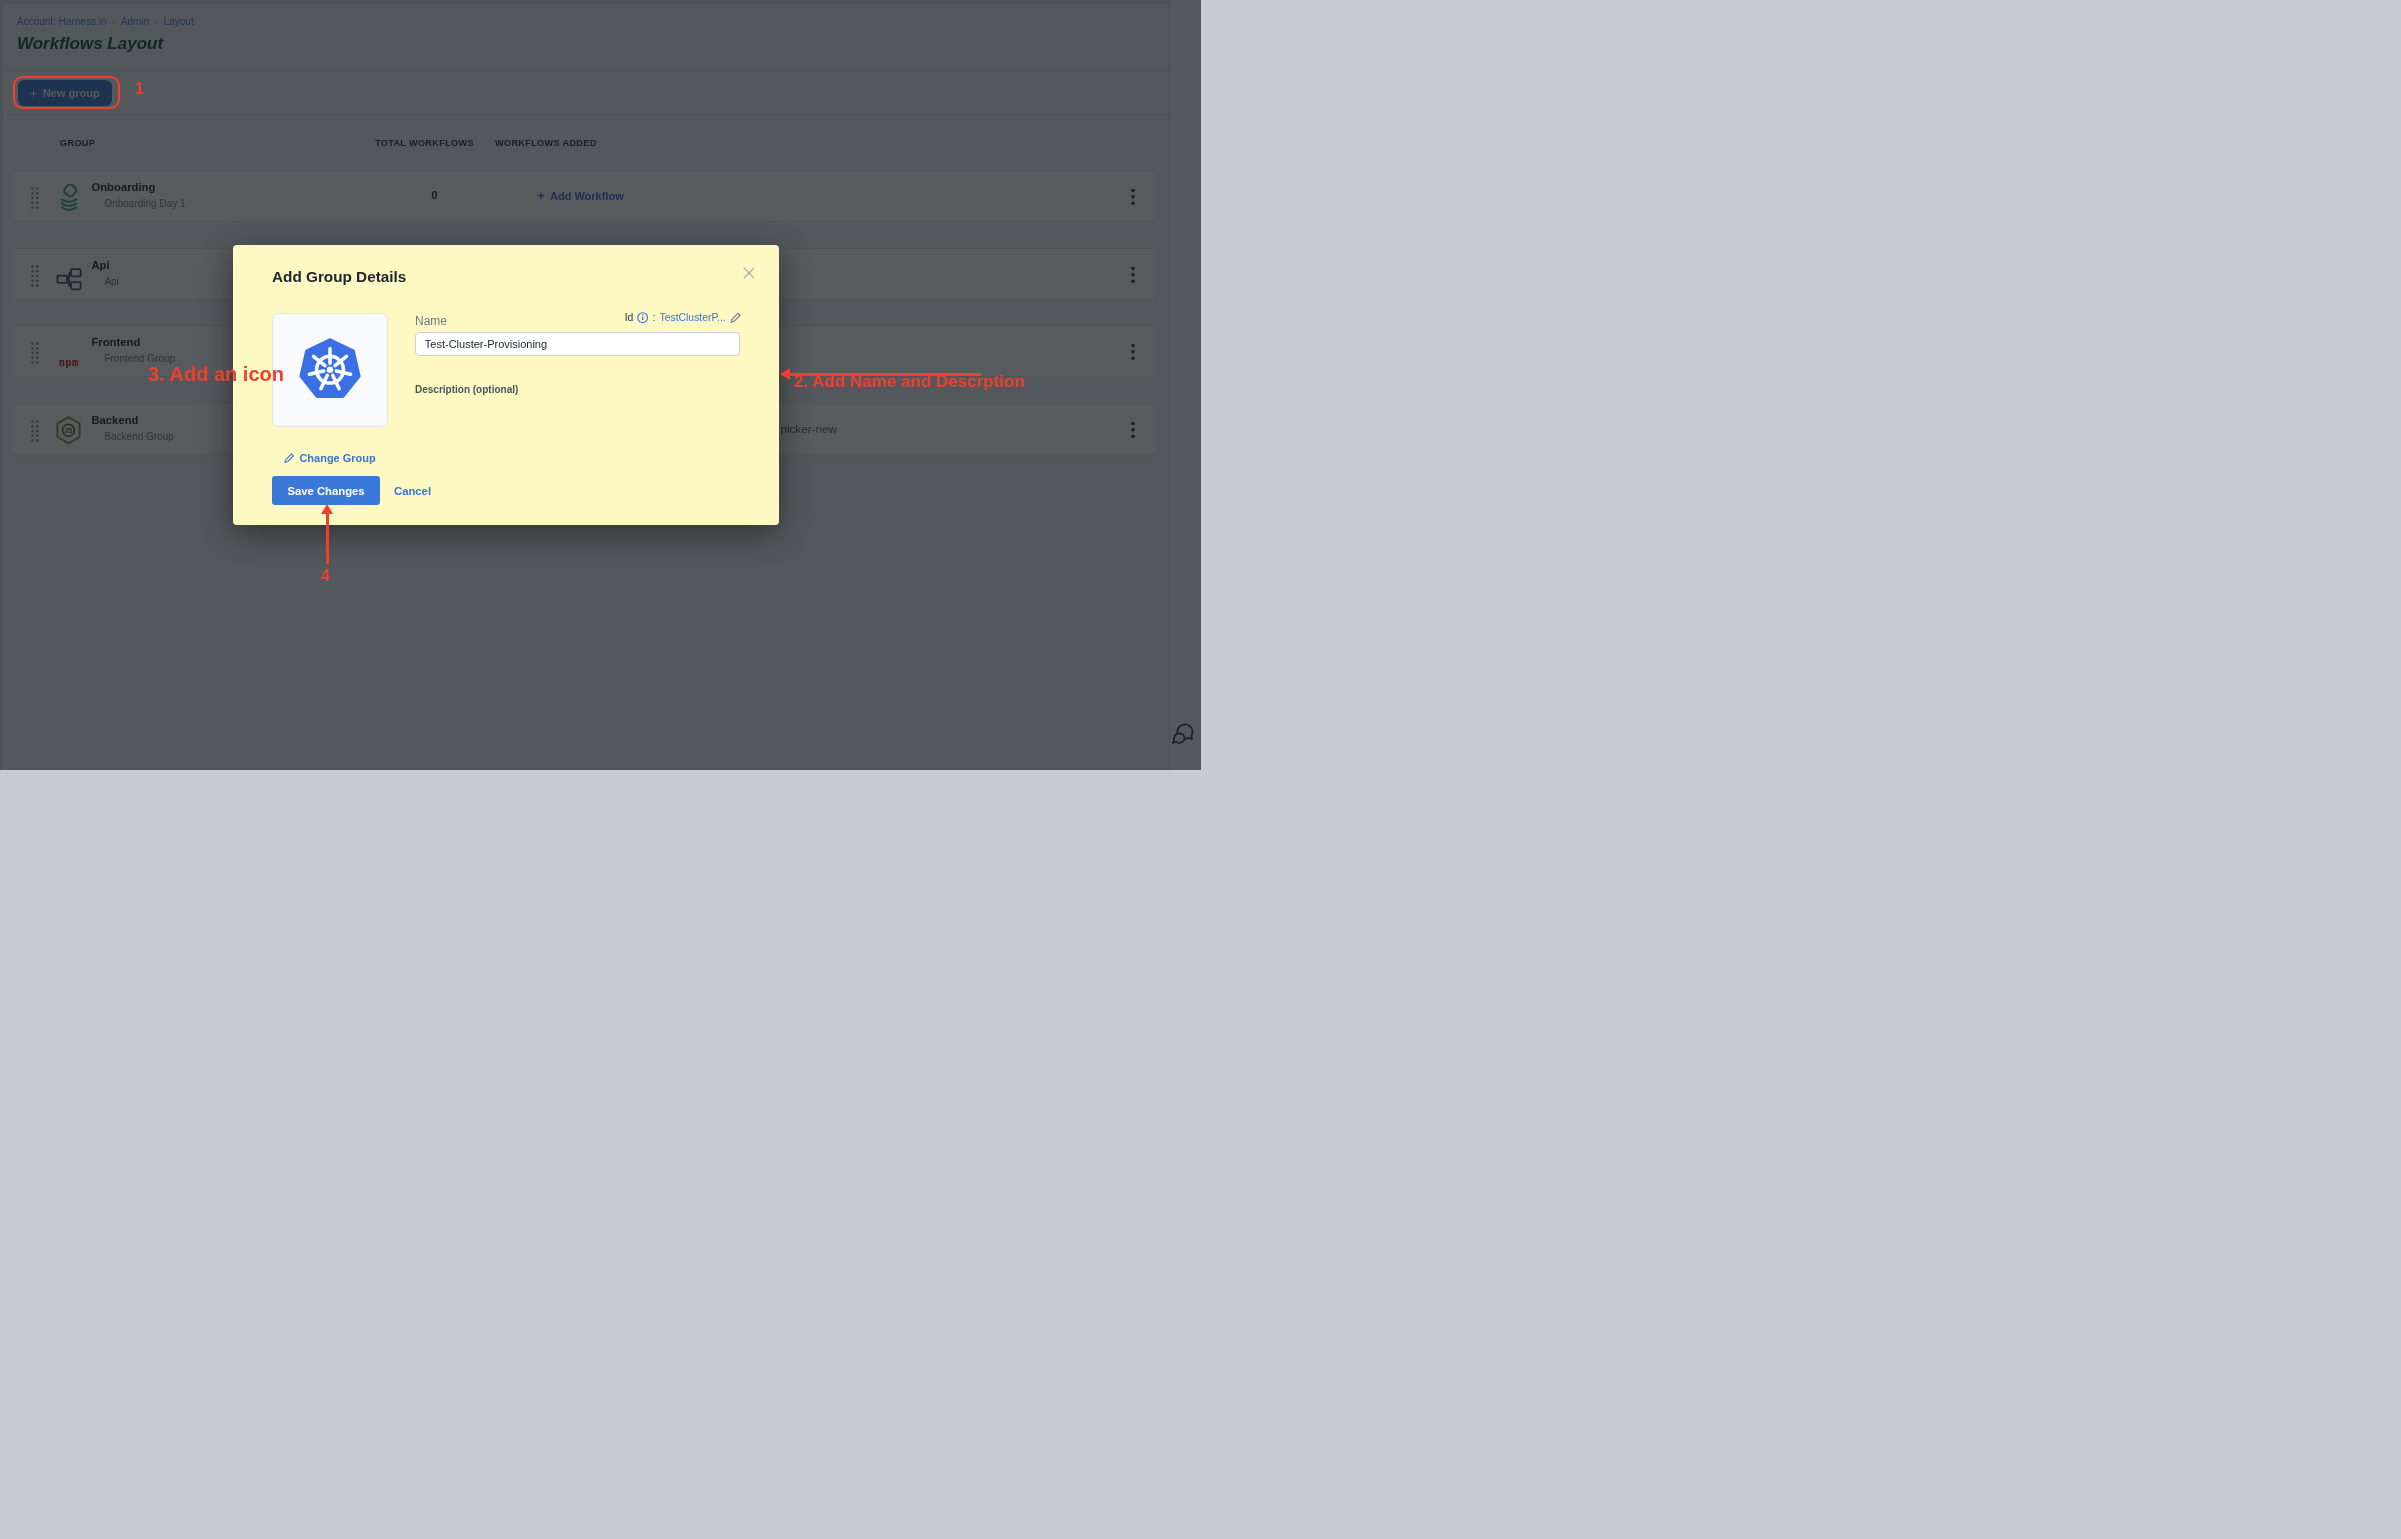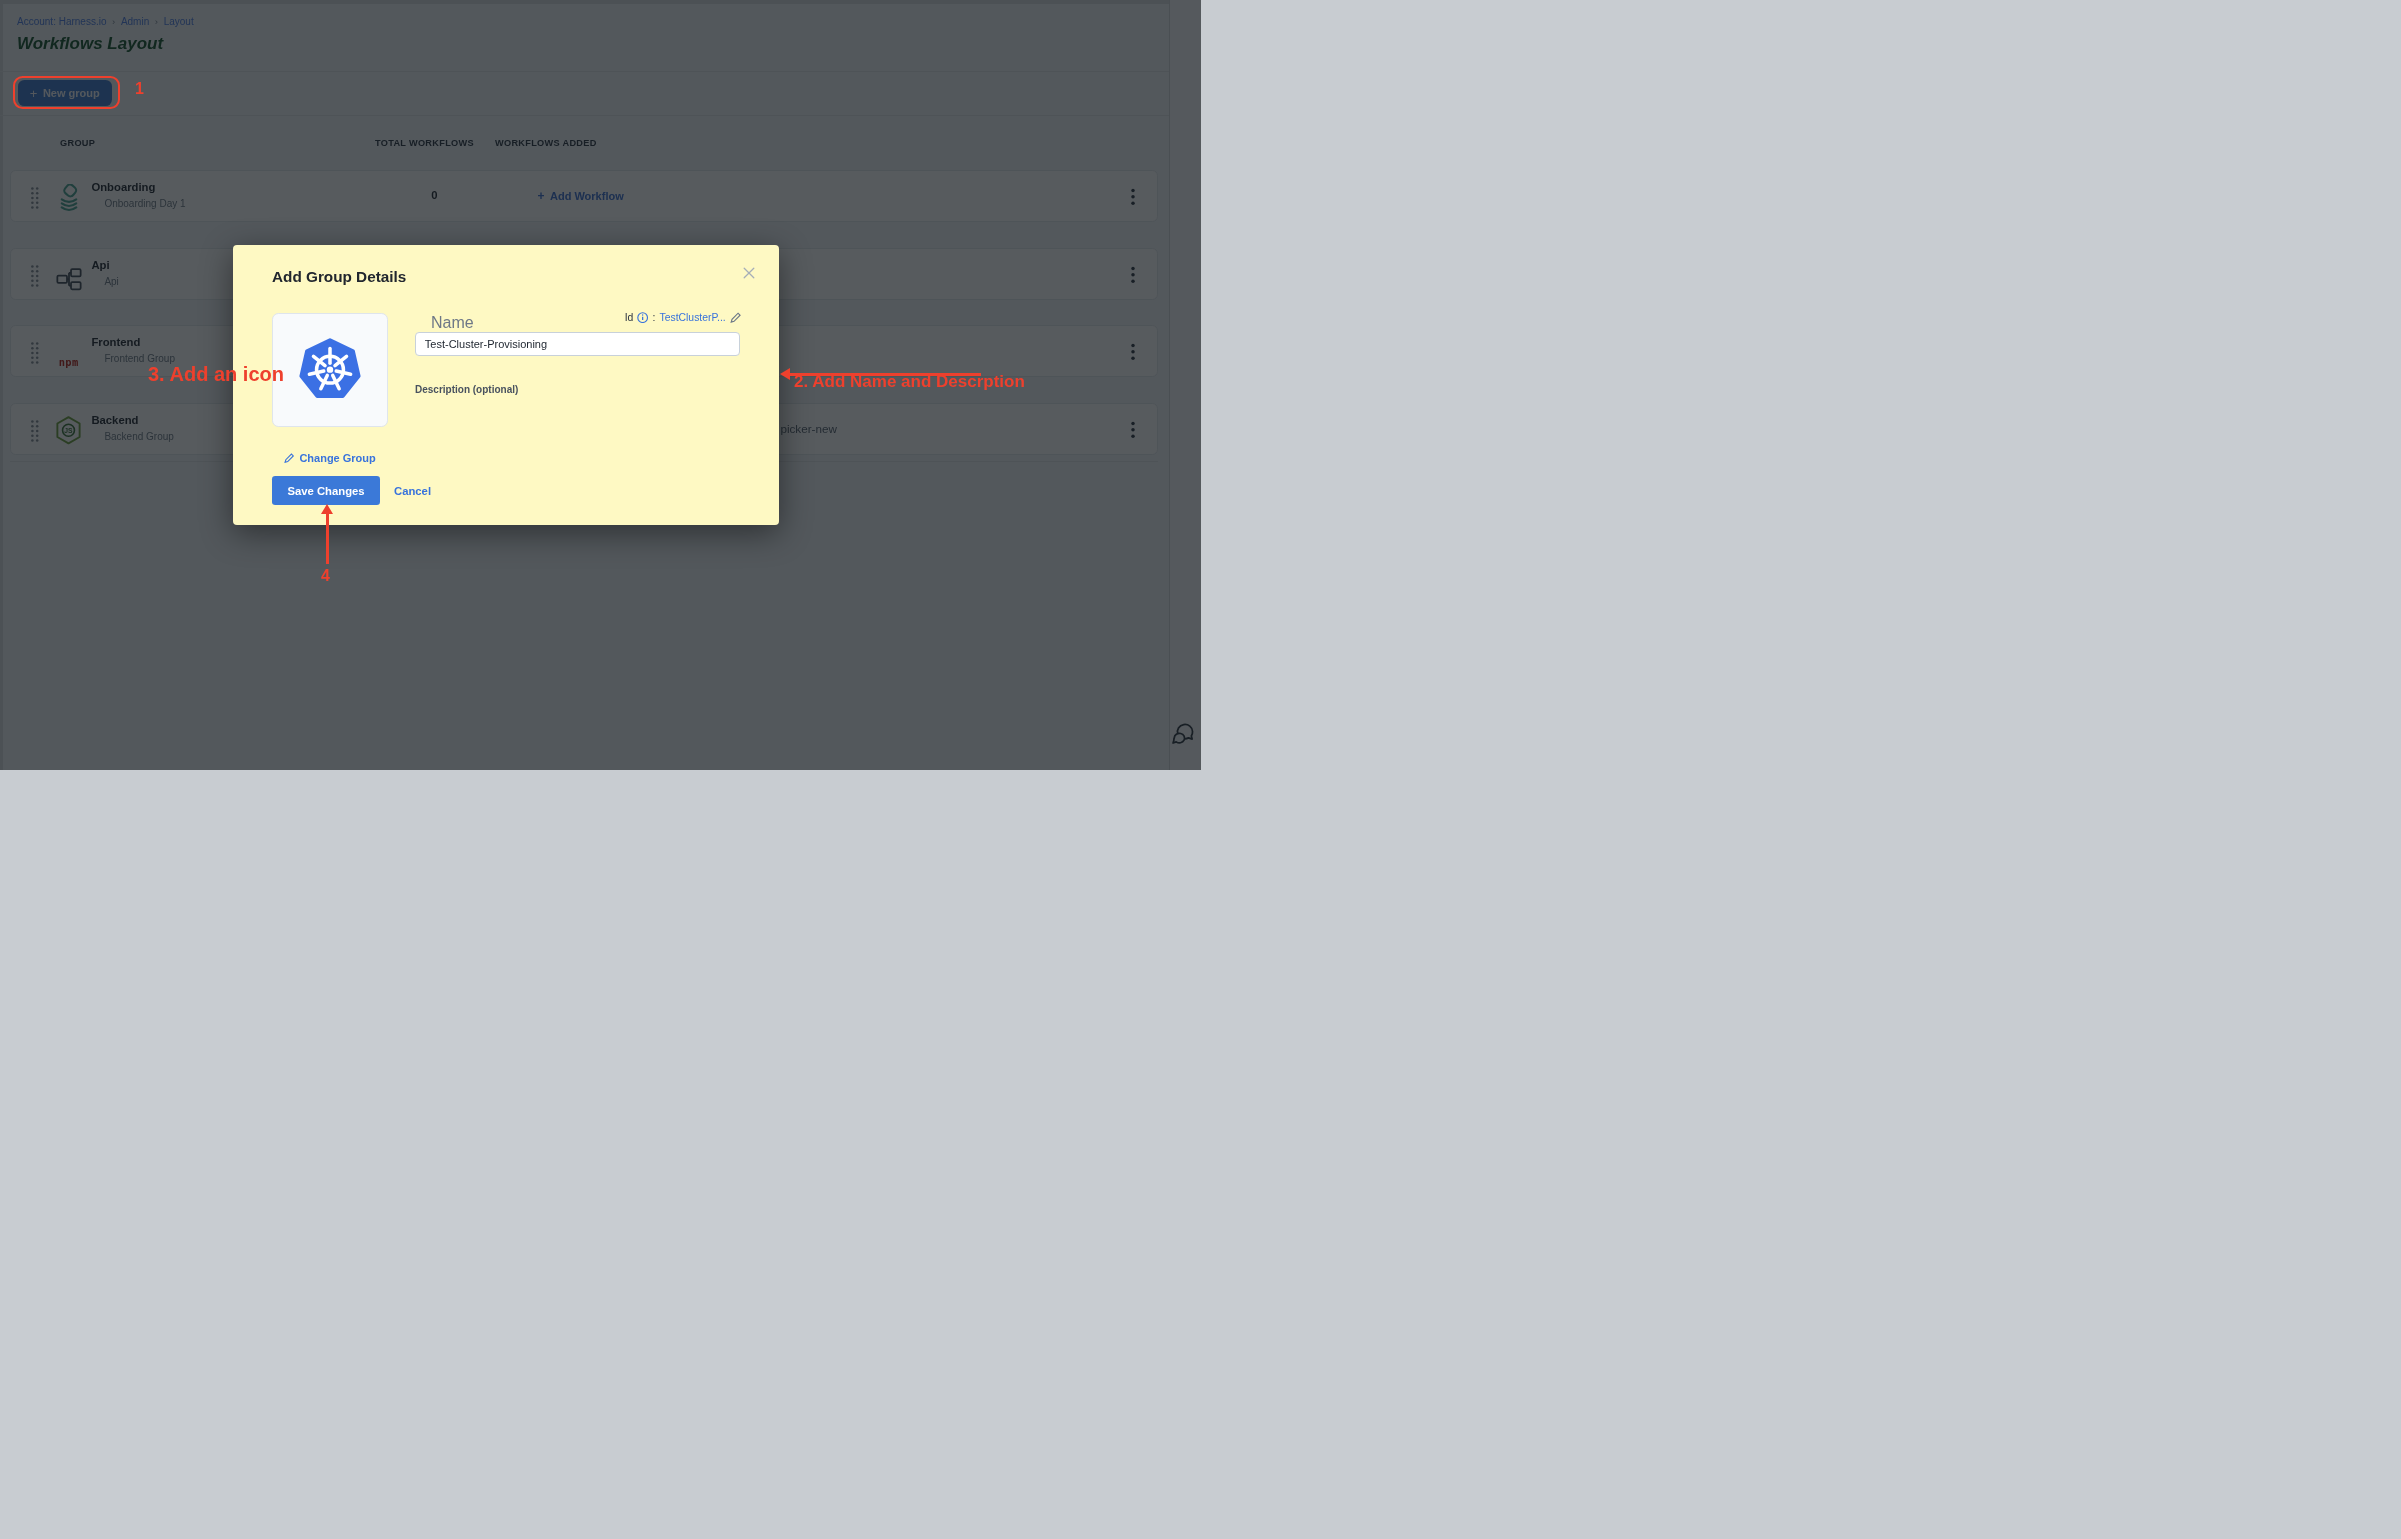--- a/index.html
+++ b/index.html
@@ -54,21 +54,21 @@
 
   
   .modal { position:absolute; left:233px; top:245px; width:546px; height:280px; background:#fef9c3;
       border-radius:4px; box-shadow:0 8px 32px rgba(0,0,0,.45); }
   .modal-title { position:absolute; left:39px; top:23px; font-size:15.3px; font-weight:bold; color:#21262e; }
   .modal-close { position:absolute; right:21px; top:19px; width:17.7px; height:17.7px; display:flex; align-items:center; justify-content:center; cursor:pointer; }
   .icon-box { position:absolute; left:39px; top:68px; width:116px; height:114px; background:#f8fafc;
       border:0.8px solid #dfe5ec; border-radius:6.4px; display:flex; align-items:center; justify-content:center; }
   .change-icon { position:absolute; left:39px; top:207px; width:116px; display:flex; align-items:center;
       justify-content:center; gap:4.8px; color:#3873dc; font-size:11px; font-weight:bold; cursor:pointer; }
-  .fld-label { position:absolute; font-size:16px; color:#6e7887;margin-left:16px; }
+  .fld-label { position:absolute; font-size:12px; color:#6e7887; }
   .name-label { left:182px; top:69px; }
   .id-row { position:absolute; right:38px; top:67px; display:flex; align-items:center; gap:4px; font-size:10.4px; }
   .id-word { color:#2b3340; }
   .id-colon { color:#2b3340; }
   .id-value { color:#3873dc; cursor:pointer; }
   .name-input { position:absolute; left:182px; top:87px; width:325px; height:24px; border:0.8px solid #c8d1da;
       border-radius:4px; font-size:11px; color:#1d242e; padding:0 8.8px; font-family:inherit; background:#fff; }
   .desc-label { position:absolute; left:182px; top:139px; font-size:10px; font-weight:bold; color:#49525f; }
   .desc-box { position:absolute; left:182px; top:152px; width:325px; height:51px; border:1.6px solid #3f7fe0;
       border-radius:4.8px; box-shadow:0 0 0 2.4px rgba(63,127,224,.30); font-size:11px; line-height:14.5px;

